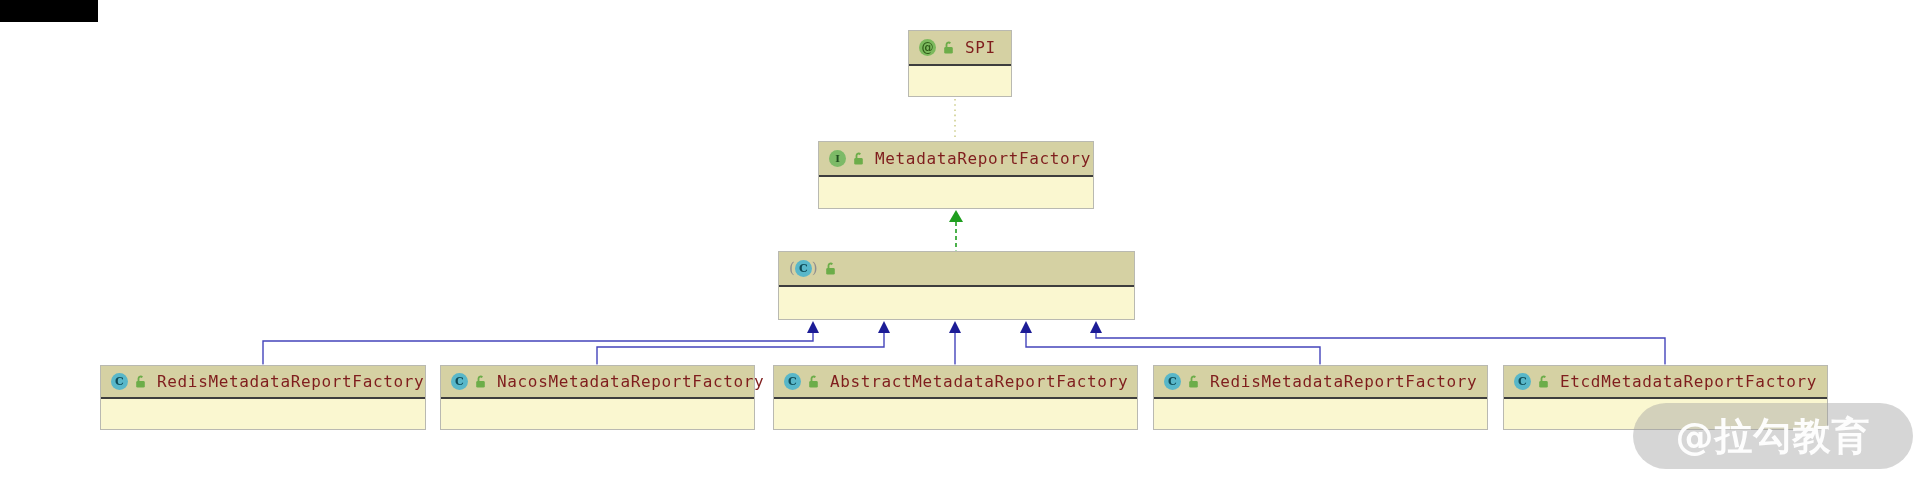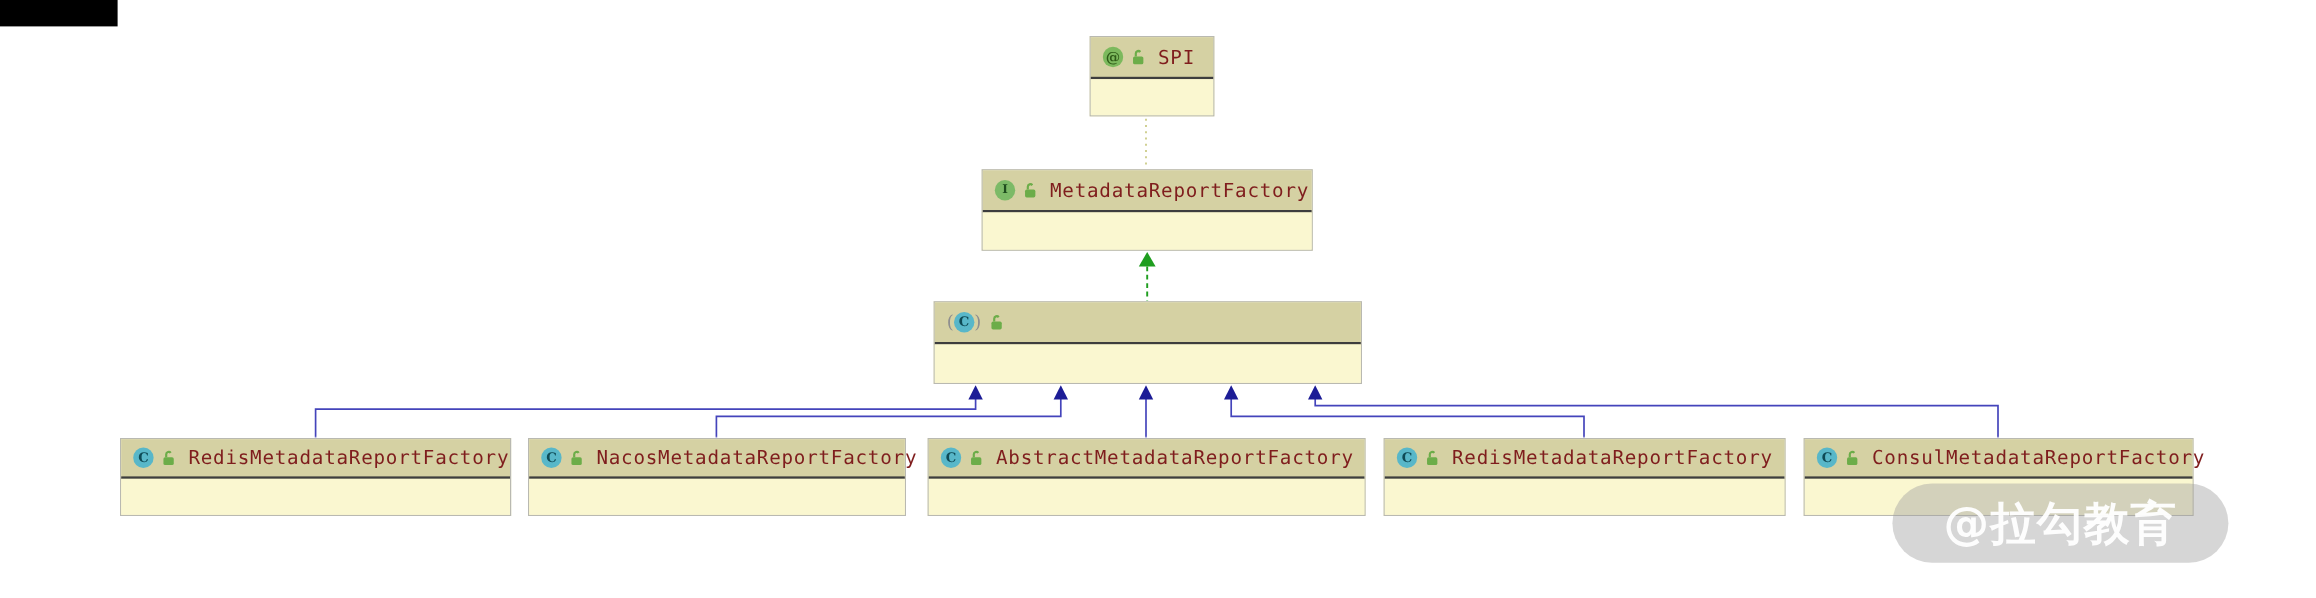--- a/index.html
+++ b/index.html
@@ -48,21 +48,21 @@
   .icn-class{background:#58b7c9;color:#0e4a56;}
   .icn-interface{background:#7cba67;color:#1e4d1e;font-size:10px;}
   .icn-annotation{background:#7cb95d;color:#2e5b17;font-size:12px;}
   .abs-wrap{display:inline-flex;align-items:center;}
   .paren{
     font-family:"DejaVu Serif",serif;font-size:15px;color:#8f8f8f;
     line-height:17px;
   }
   .lock{margin-left:5px;flex:0 0 auto;}
   .watermark{
-    position:absolute;left:1577px;top:403px;width:280px;height:66px;
+    position:absolute;left:1633px;top:403px;width:280px;height:66px;
     border-radius:33px;
     background:rgba(158,158,158,0.42);
     color:rgba(255,255,255,0.95);
     display:flex;align-items:center;justify-content:center;
     font-family:"DejaVu Sans","Liberation Sans",sans-serif;
     font-size:38px;font-weight:600;letter-spacing:1px;
     z-index:5;
   }
 </style>
 </head>
@@ -192,21 +192,21 @@
     <div class="node-body"></div>
   </div>
 
   <div class="node row-bottom" style="left:1503px;top:365px;width:325px;height:65px;">
     <div class="node-header">
       <span class="icn icn-class">C</span>
       <svg class="lock" width="15" height="15" viewBox="0 0 15 15">
         <path d="M4.6 7 V4.6 a3 3 0 0 1 5.4-1.8 l-1.5 1.1 a1.2 1.2 0 0 0-2.1 0.7 V7 Z" fill="#6cad49"></path>
         <rect x="3.2" y="7" width="8.6" height="6.6" rx="1.4" fill="#6cad49"></rect>
       </svg>
-      <span class="node-label">ConsulMetadataReportFactory</span>
+      <span class="node-label">EtcdMetadataReportFactory</span>
     </div>
     <div class="node-body"></div>
   </div>
 
   <div class="watermark">
     <span>@拉勾教育</span>
   </div>
 
 </div>
 

